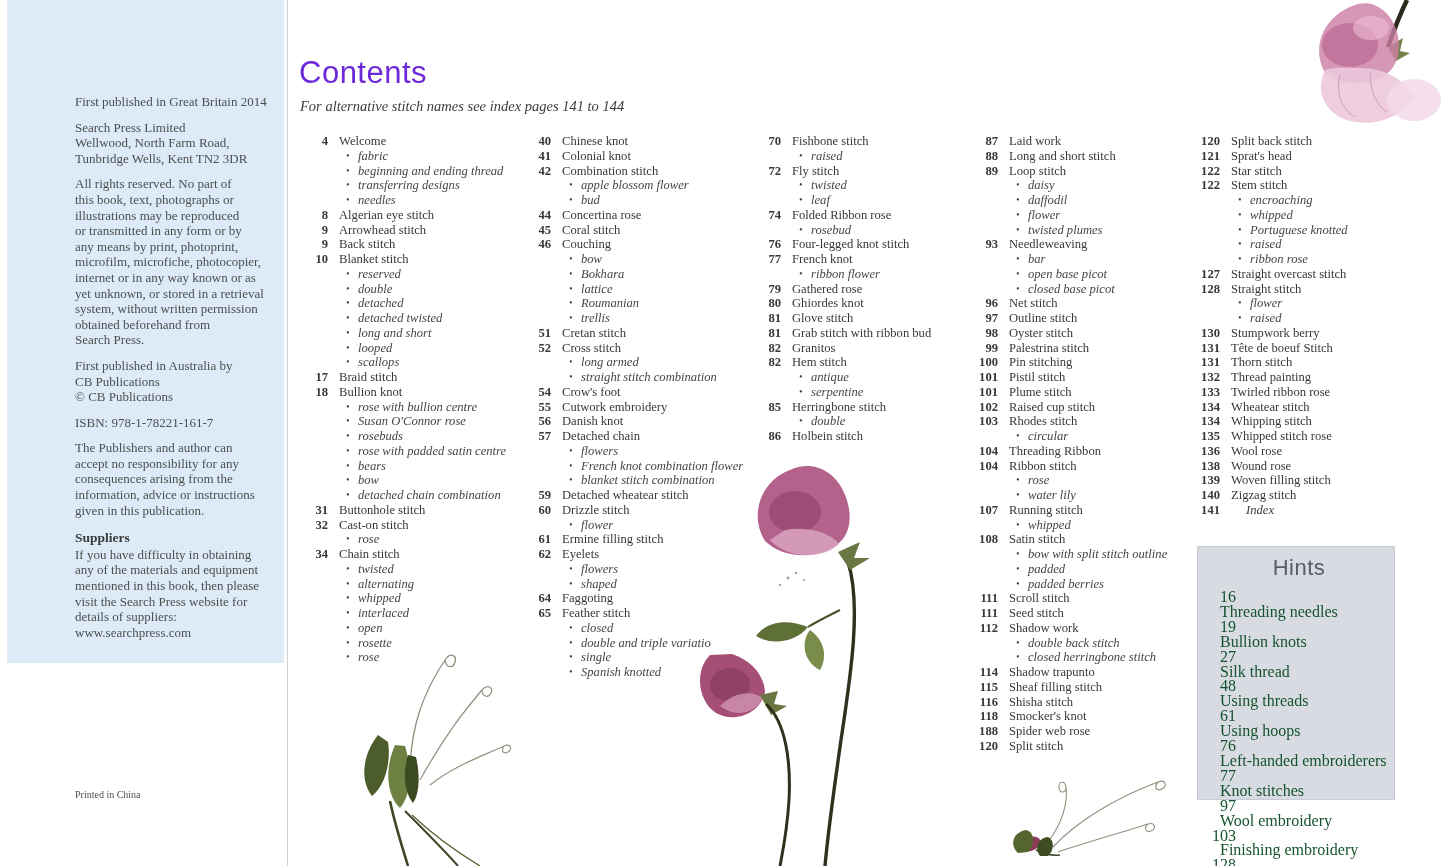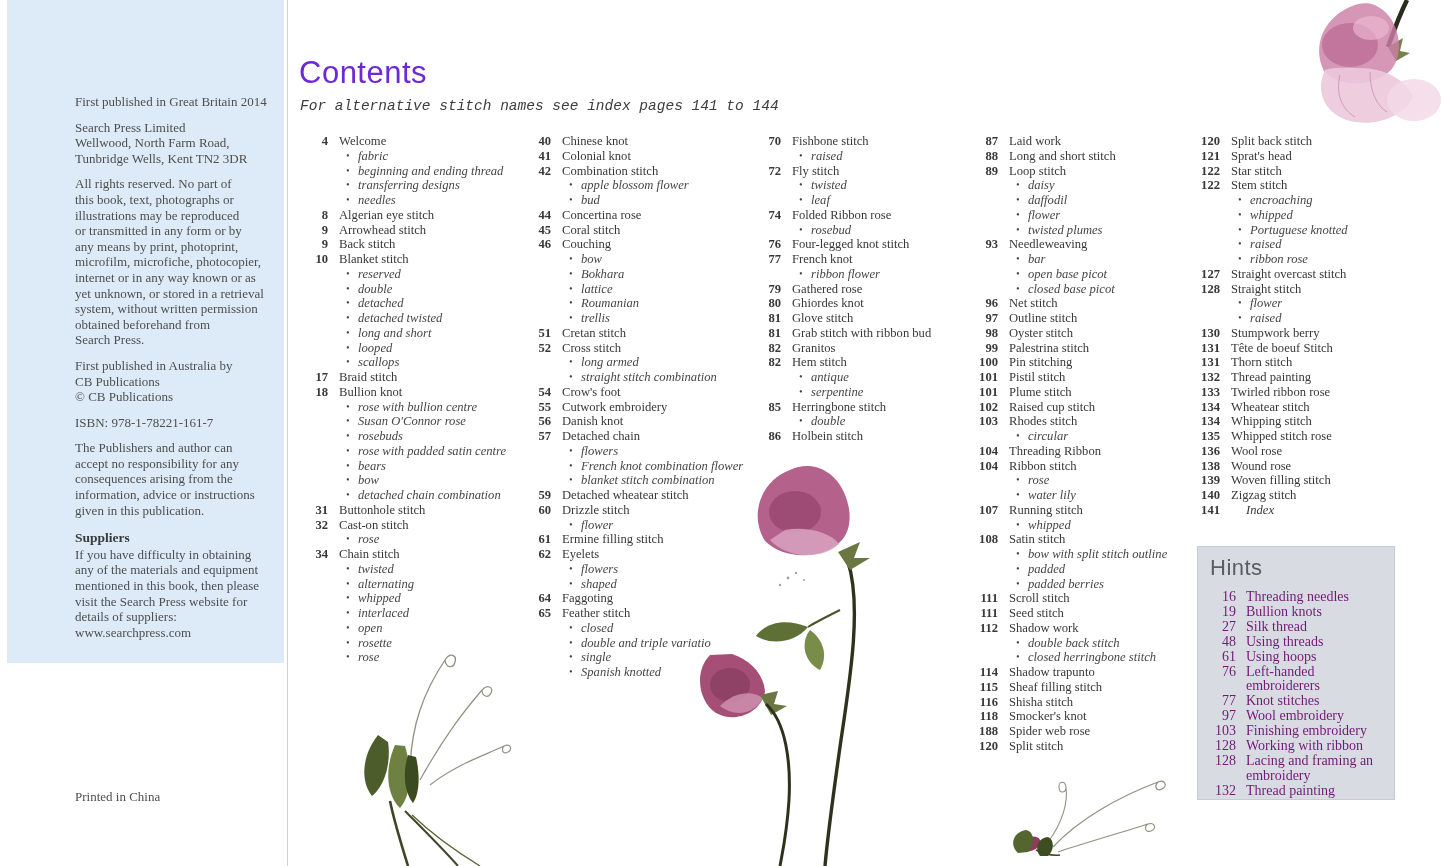--- a/index.html
+++ b/index.html
@@ -13,32 +13,32 @@
     position:absolute;left:7px;top:0;width:277px;height:663px;
     background:#dcebf7;
   }
   .sidebar-inner{
     position:absolute;left:68px;top:94px;width:205px;
     font-size:13px;line-height:15.6px;color:#4e4e4e;
   }
   .sb-para{margin:0 0 10px 0;white-space:pre-line;}
   .sb-heading{margin:12px 0 0 0;font-size:13.5px;font-weight:bold;color:#3a3a3a;}
   .sb-suppliers{margin:1px 0 0 0;white-space:pre-line;}
-  .printed{position:absolute;left:68px;top:789px;font-size:13px;color:#4e4e4e;}
+  .printed{position:absolute;left:68px;top:789px;font-size:10px;color:#4e4e4e;}
   .page-edge{position:absolute;left:287px;top:0;width:1px;height:866px;background:#cfd3d0;}
 
   
   .title{
     position:absolute;left:299px;top:55px;
     font-family:"Liberation Sans",sans-serif;font-weight:400;
     font-size:31px;color:#6d28d9;letter-spacing:0.5px;
   }
   .subtitle{
     position:absolute;left:300px;top:98px;
-    font-style:italic;font-size:14.5px;color:#3d3d3d;font-family:Liberation Mono, monospace;
+    font-style:italic;font-size:14.5px;color:#3d3d3d;
   }
 
   
   .toc-col{position:absolute;top:134px;font-size:12.6px;color:#383838;}
   .c1{left:300px;width:220px}
   .c2{left:523px;width:224px}
   .c3{left:753px;width:222px}
   .c4{left:970px;width:224px}
   .c5{left:1192px;width:215px}
   .row{display:flex;line-height:14.75px;}
@@ -50,23 +50,23 @@
   .subtext{flex:1;}
 
   
   .hints{
     position:absolute;left:1197px;top:546px;width:198px;height:254px;
     background:#d9dbe2;border:1px solid #c8cbd4;box-sizing:border-box;
     padding:8px 6px 0 12px;
   }
   .hints-title{
     font-family:"Liberation Sans",sans-serif;font-weight:400;
-    font-size:22px;color:#595c63;margin:0 0 9px 0;letter-spacing:0.5px;
+    font-size:22px;color:#595c63;margin:0 0 9px 0;letter-spacing:0.5px;text-align:center;
   }
-  .hint-row{display:flex;line-height:14.9px;font-size:14px;color:#701a75;}
+  .hint-row{display:flex;line-height:14.9px;font-size:16px;color:#14532d;flex-direction:column;}
   .hint-num{width:26px;text-align:right;flex:none;}
   .hint-label{margin-left:10px;flex:1;}
 
   
   .art{position:absolute;pointer-events:none;}
   .art-tr{left:1295px;top:0;}
   .art-mid{left:690px;top:440px;}
   .art-bl{left:350px;top:615px;}
   .art-br{left:1008px;top:752px;}
 </style>

